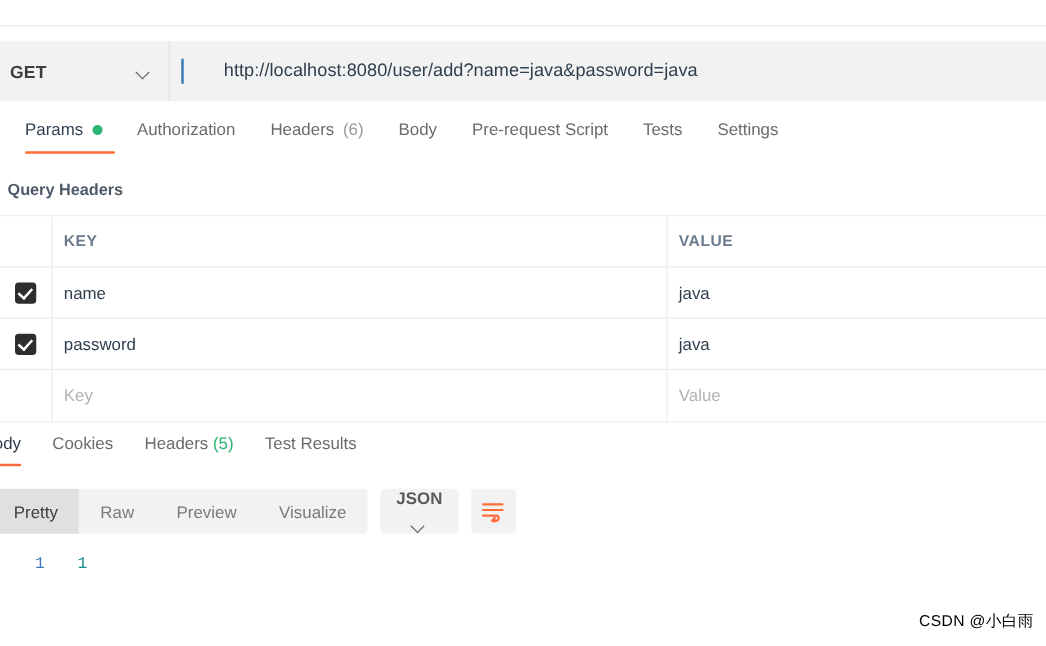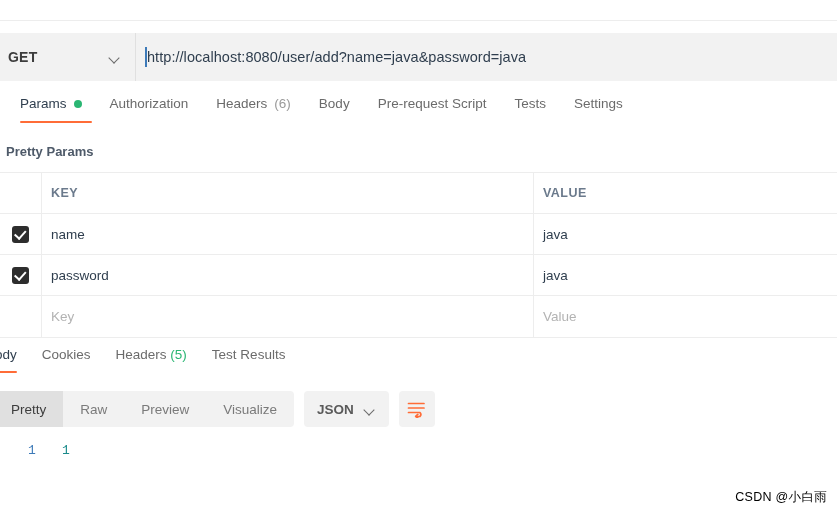--- a/index.html
+++ b/index.html
@@ -76,20 +76,21 @@
     position: absolute;
     left: 9px; top: 14px;
     width: 1.5px; height: 20px;
     background: #3d7ab8;
   }
   .url-text {
     font-size: 14.5px;
     color: #2f3e4e;
     white-space: nowrap;
     letter-spacing: .05px;
+    padding-left: 32px;
   }
 
   
   .req-tabs {
     position: absolute;
     left: 0; top: 94px;
     width: 837px; height: 36px;
     display: flex;
     align-items: flex-start;
     padding-left: 0px;
@@ -256,20 +257,21 @@
   }
   .json-box {
     display: flex;
     align-items: center;
     gap: 11px;
     height: 36px;
     padding: 0 13px;
     background: #f2f2f2;
     border-radius: 4px;
     cursor: pointer;
+    flex-direction: column;
   }
   .json-label {
     font-size: 13.5px;
     font-weight: bold;
     color: #5a5a5a;
   }
   .wrap-btn {
     width: 36px; height: 36px;
     background: #f2f2f2;
     border-radius: 4px;
@@ -345,21 +347,21 @@
       <span>Pre-request Script</span>
     </div>
     <div class="rtab">
       <span>Tests</span>
     </div>
     <div class="rtab">
       <span>Settings</span>
     </div>
   </div>
 
-  <div class="qp-title">Pretty Params</div>
+  <div class="qp-title">Query Headers</div>
 
   <div class="ptable">
 
     <div class="prow">
       <div class="pcell-chk"></div>
       <div class="pcell-key">
         <span class="hdr-text">KEY</span>
       </div>
       <div class="pcell-val">
         <span class="hdr-text">VALUE</span>

